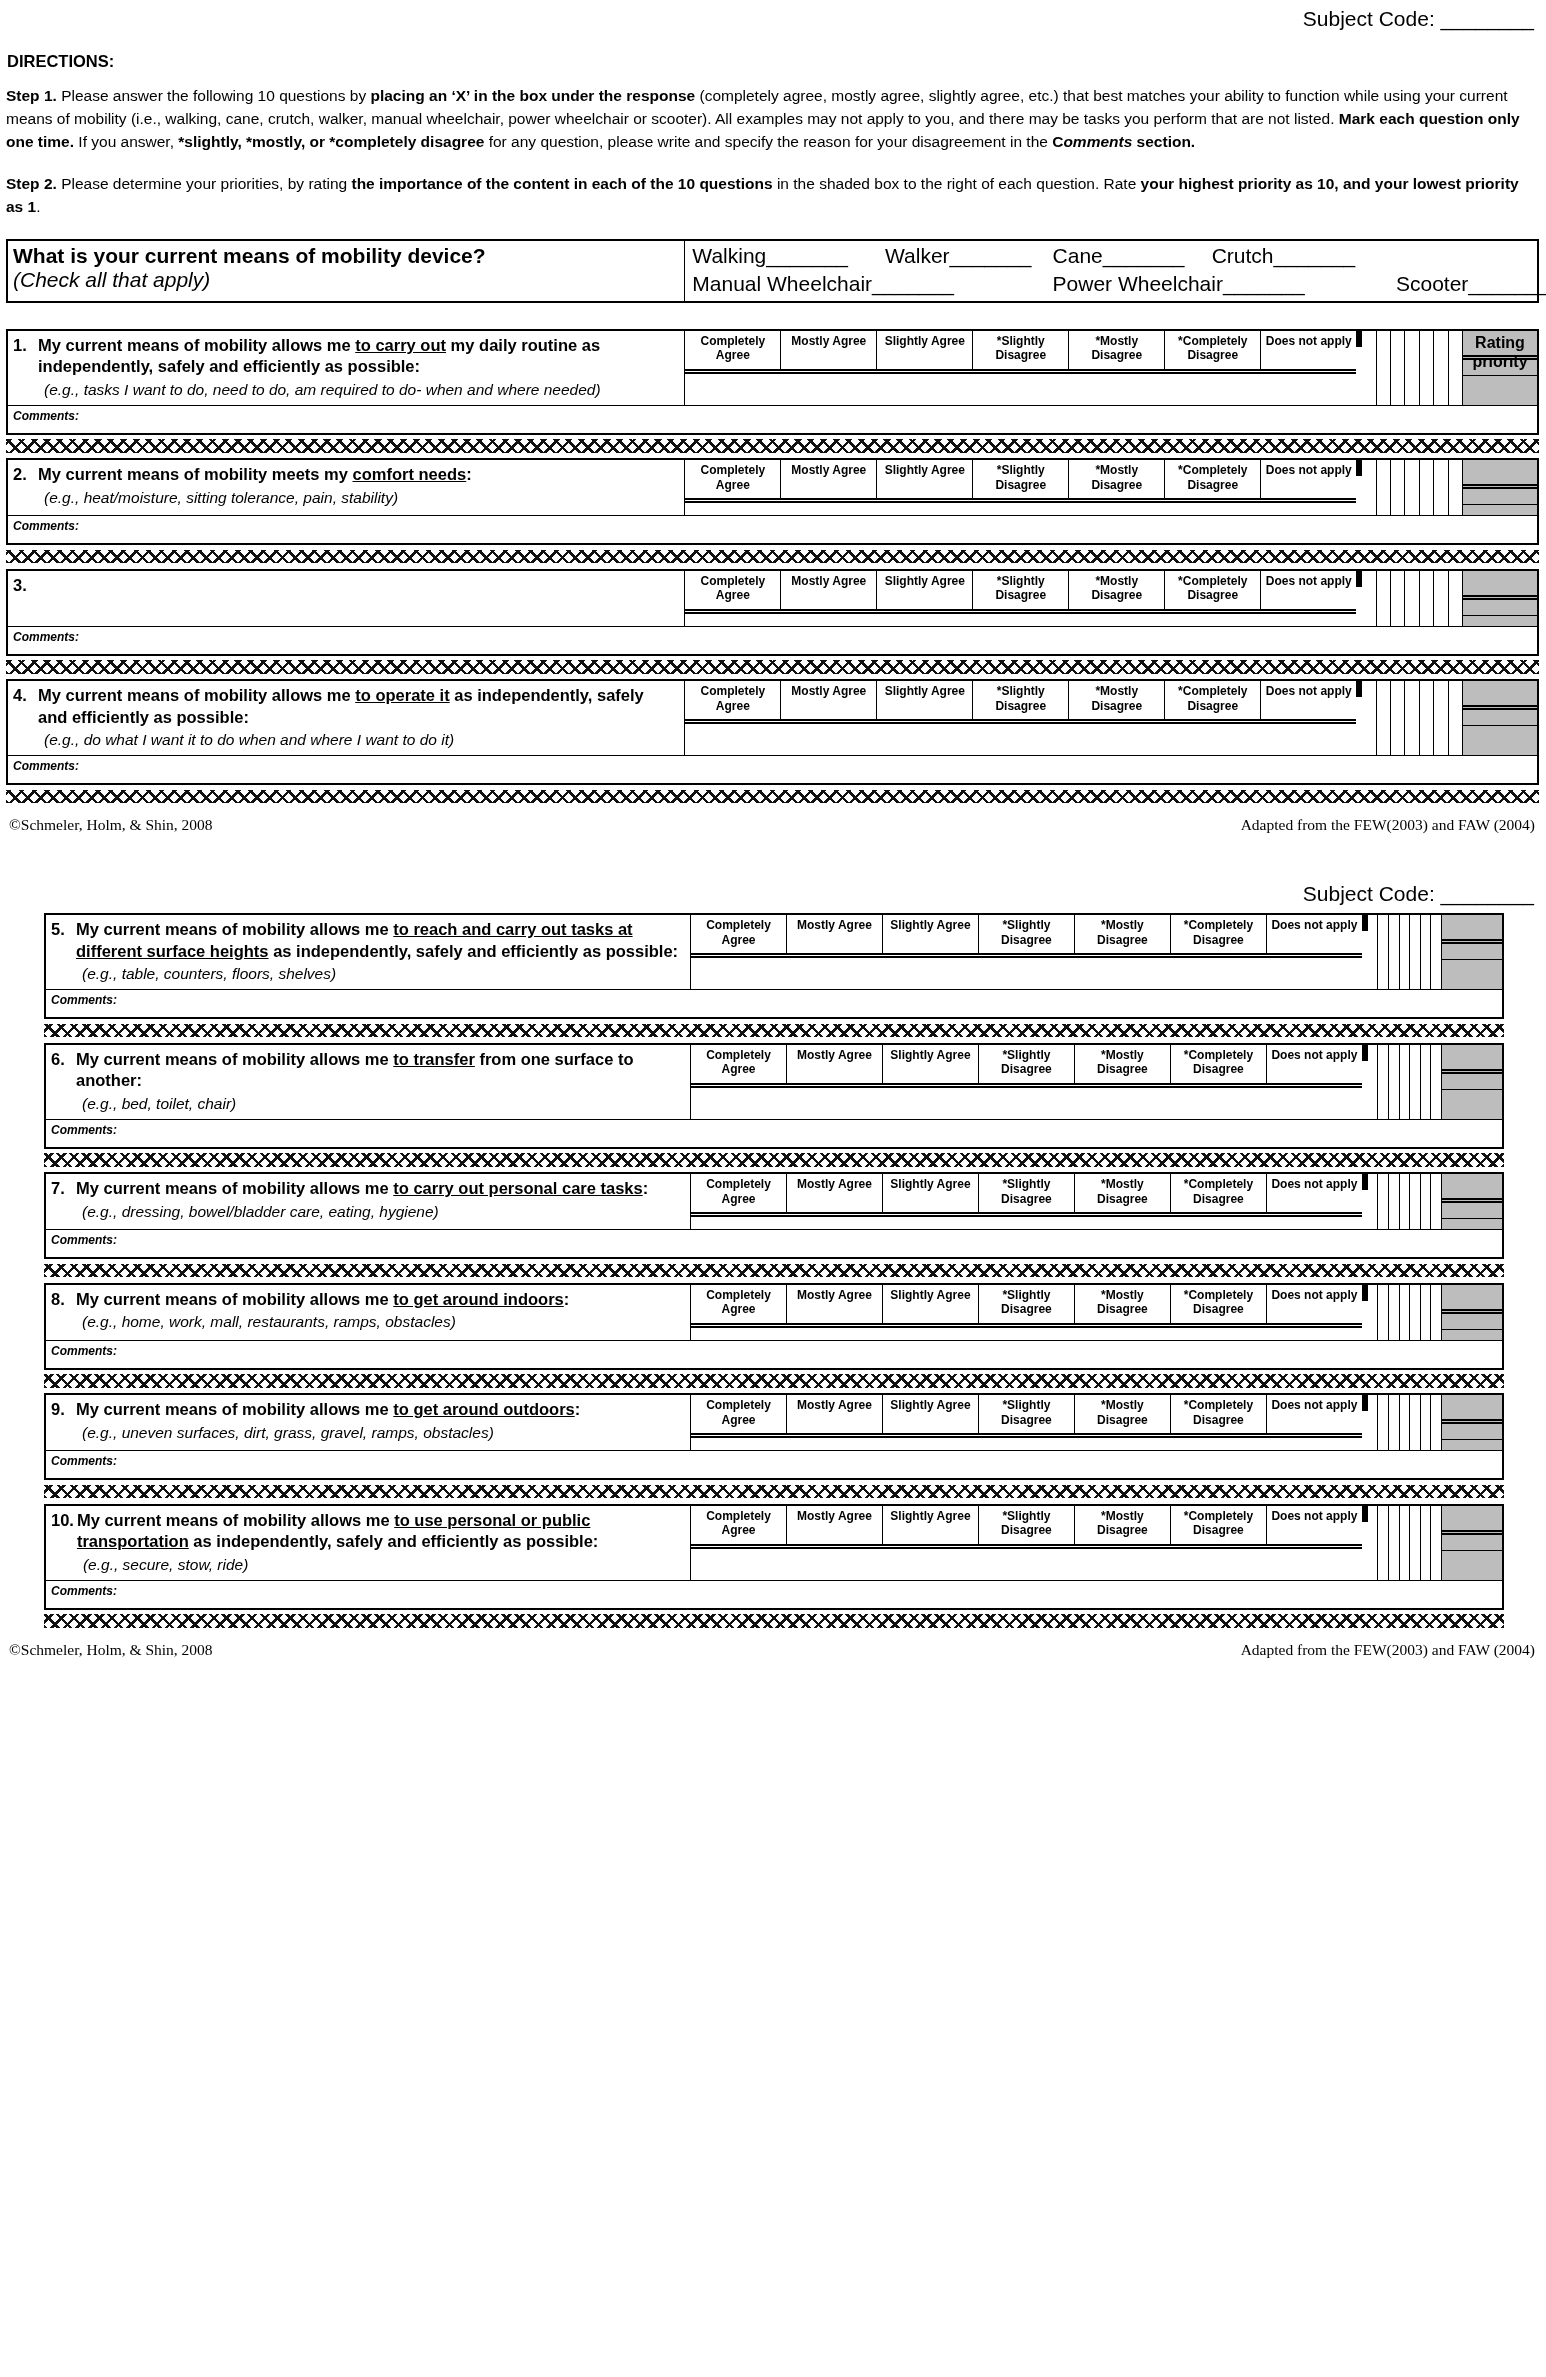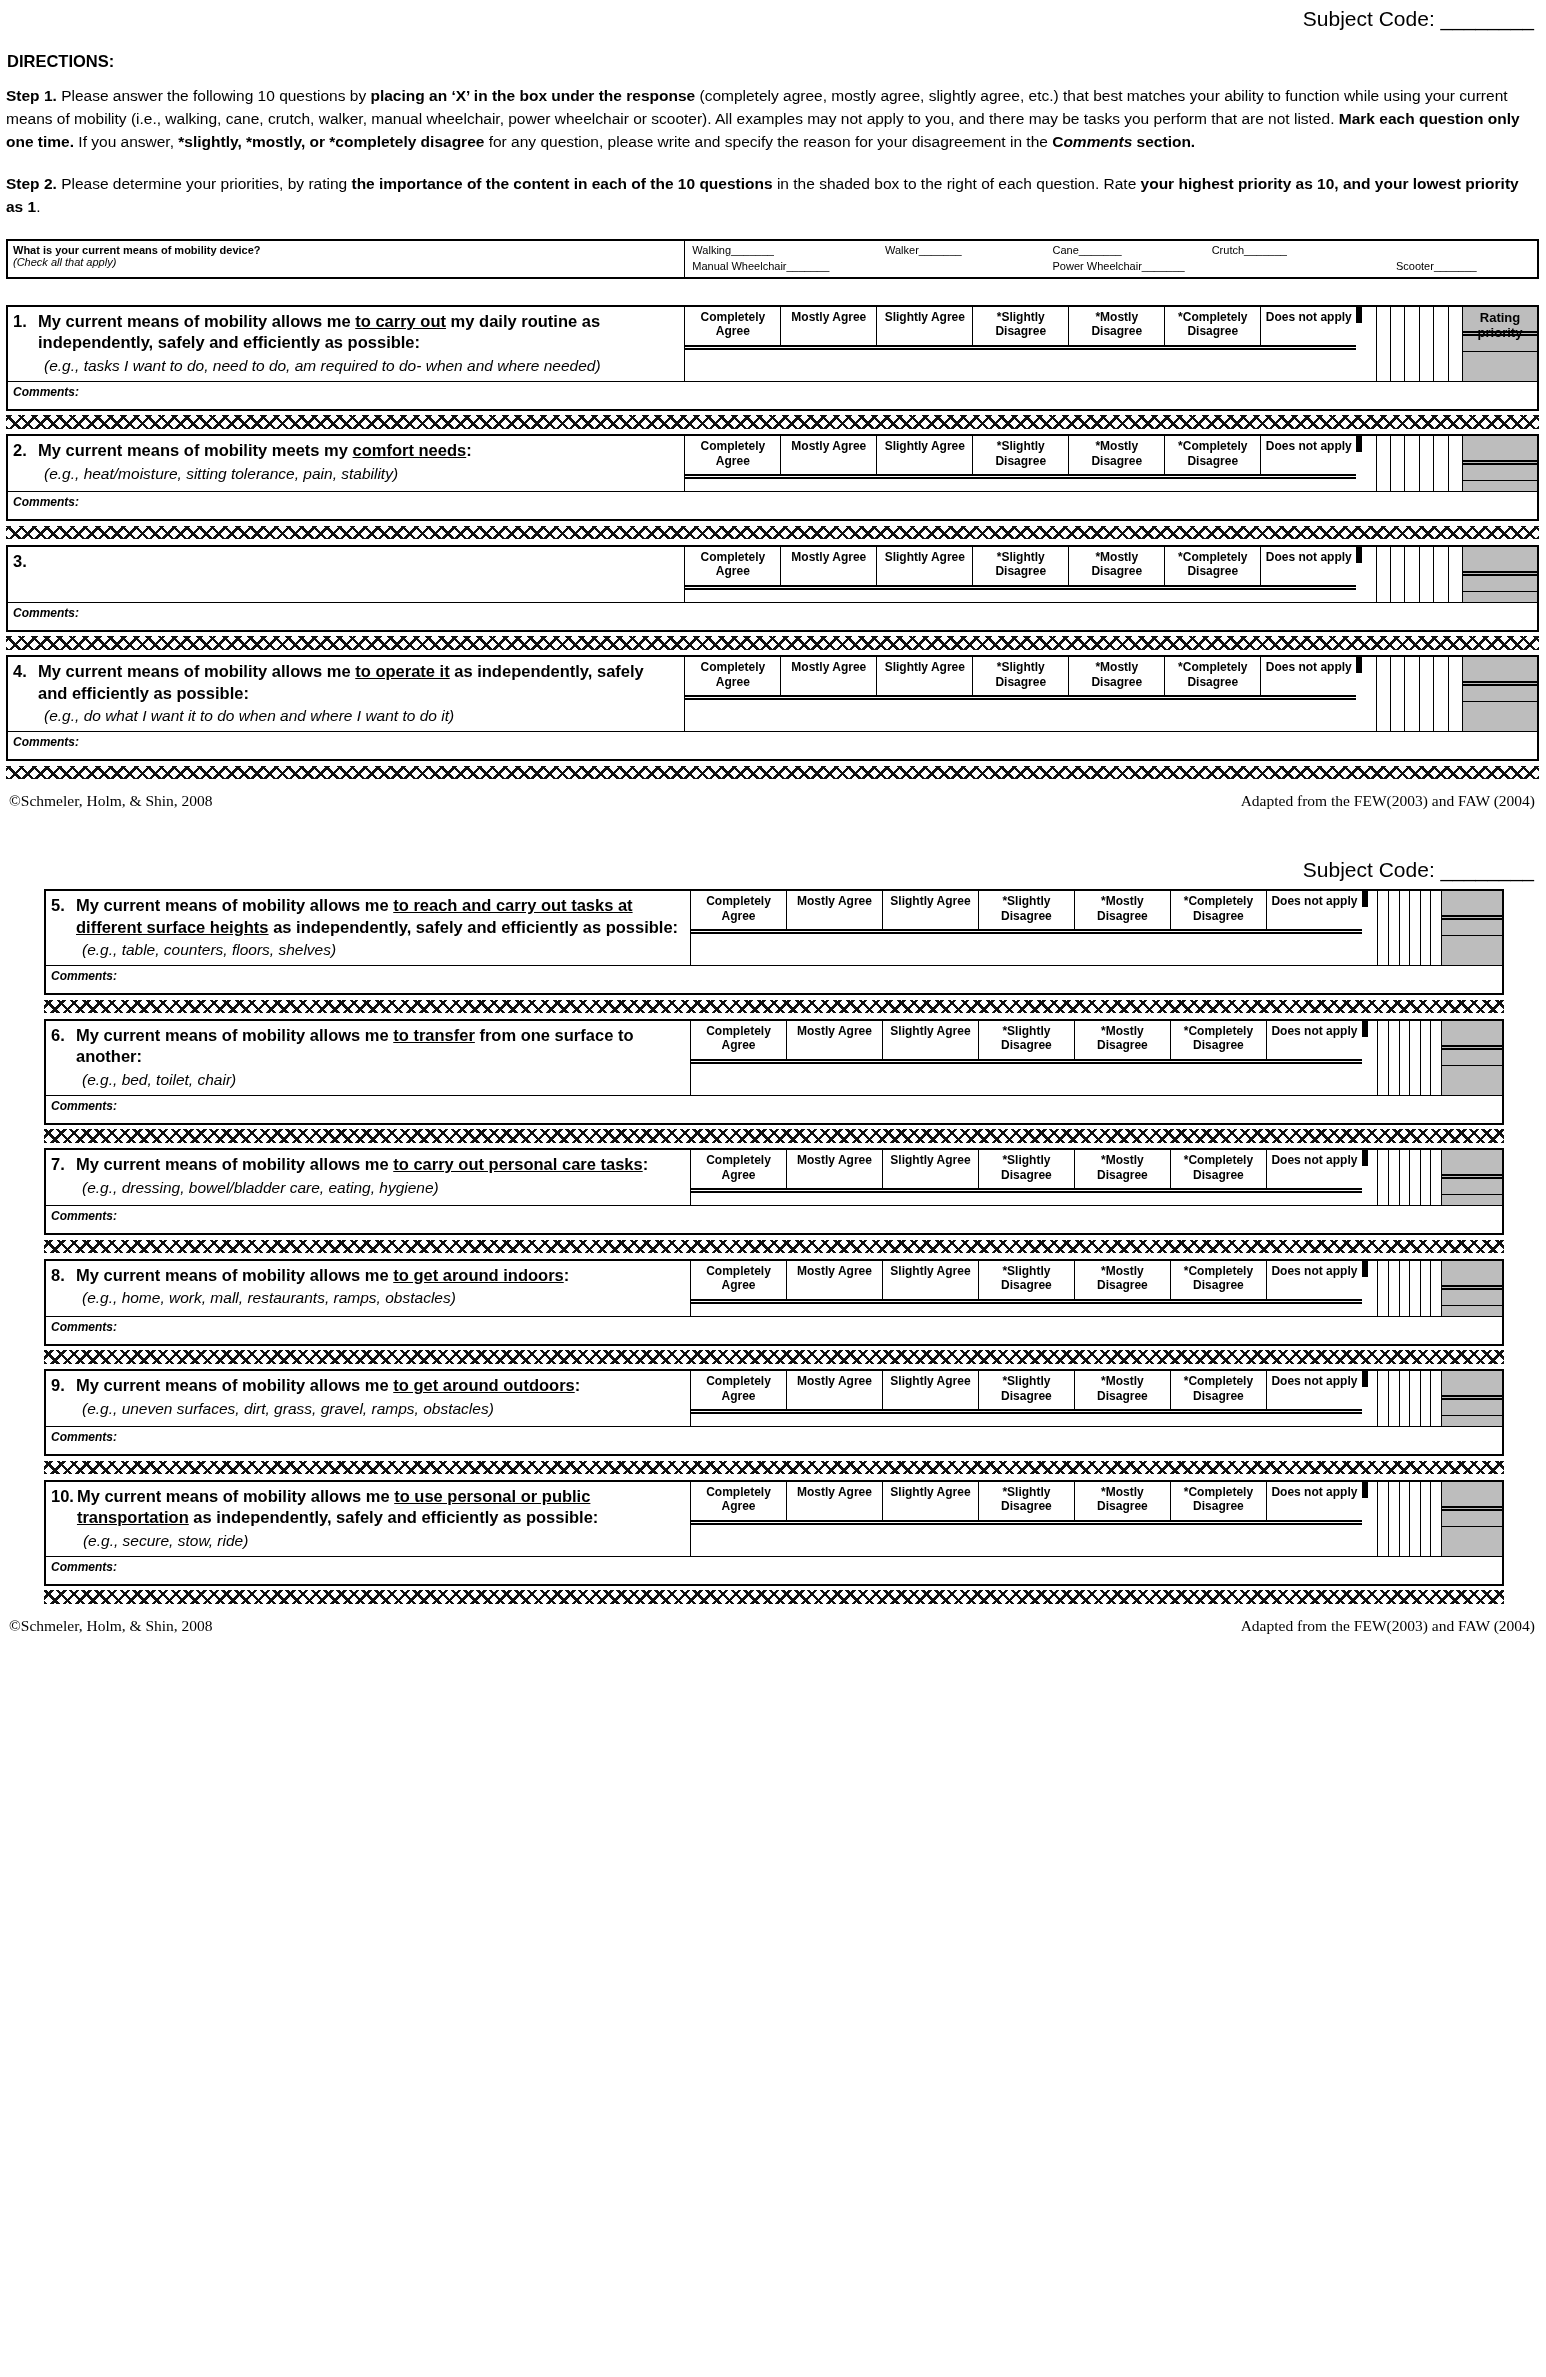--- a/index.html
+++ b/index.html
@@ -36,21 +36,21 @@
     font-size:15.5px;
     line-height:1.47;
     margin-bottom:20px;
   }
 
   
   .device-table {
     display:flex;
     border:2px solid #000;
     margin-top:20px;
-    font-size:11px;
+    font-size:21px;
   }
   .device-left {
     width:44.3%;
     border-right:1.5px solid #000;
     padding:3px 6px 5px 5px;
   }
   .device-q { font-weight:bold; }
   .device-i { font-style:italic; }
   .device-right {
     flex:1;
@@ -110,21 +110,21 @@
     background:#bdbdbd;
     border-left:1.5px solid #000;
     display:flex;
     flex-direction:column;
   }
   .page2-inner .ratecol { width:61px; }
   .rate-h {
     height:29px;
     border-bottom:5px double #000;
     font-weight:bold;
-    font-size:13px;
+    font-size:16px;
     line-height:1.18;
     text-align:center;
     padding-top:3px;
   }
   .rate-sp { height:16px; border-bottom:1.5px solid #000; }
   .rate-body { flex:1; cursor:pointer; }
   .qcomments {
     border-top:1.5px solid #000;
     font-weight:bold;
     font-size:12px;

